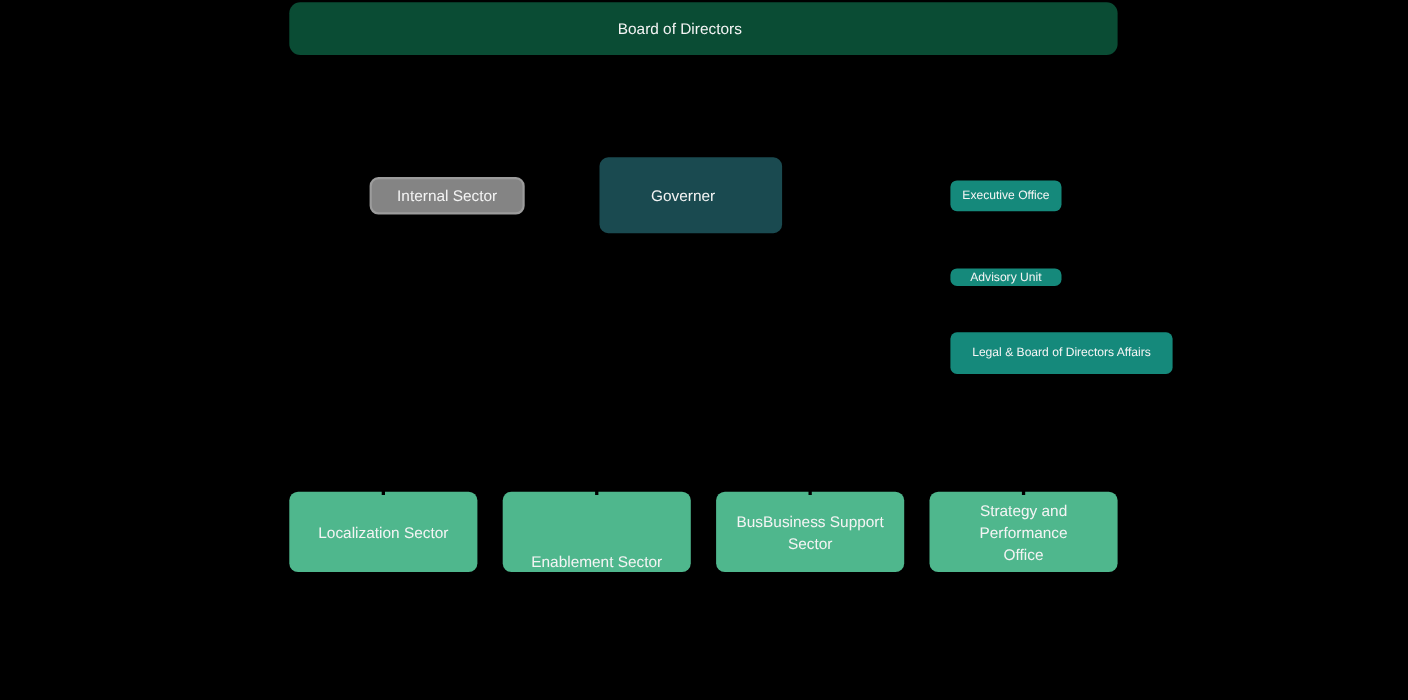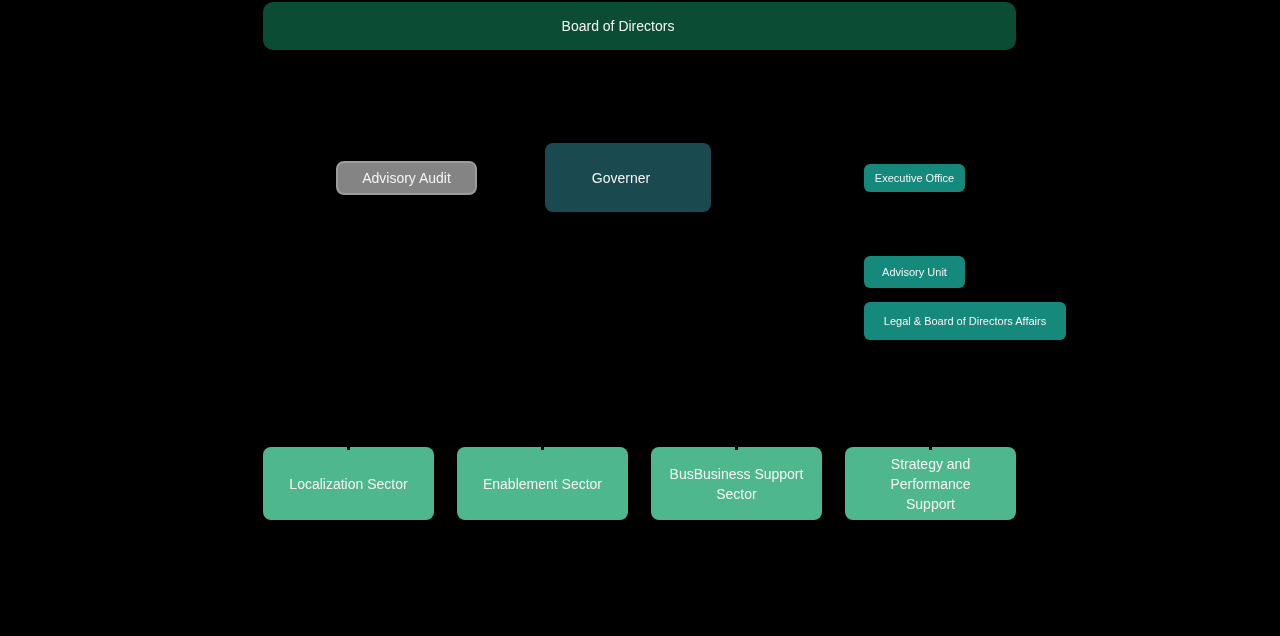--- a/index.html
+++ b/index.html
@@ -54,32 +54,32 @@
   }
   
   .unit {
     left: 864px;
     background: var(--unit-teal);
     border-radius: 6px;
     font-size: 11px;
   }
   #unit-0 { top: 164px; width: 101px; height: 28px; }
   #unit-1 { top: 210px; width: 182px; height: 28px; }
-  #unit-2 { top: 256px; width: 101px; height: 32px; }
+  #unit-2 { top: 244px; width: 101px; height: 16px; }
   #unit-3 { top: 302px; width: 202px; height: 38px; }
   
   .sector {
     top: 447px; width: 171px; height: 73px;
     background: var(--sector-green);
     border-radius: 8px;
     font-size: 14px;
     line-height: 20px;
   }
   #sector-0 { left: 263px; }
-  #sector-1 { left: 457px; }
+  #sector-1 { left: 457px; align-items: flex-end; }
   #sector-2 { left: 651px; }
   #sector-3 { left: 845px; }
   
   .stub {
     position: absolute;
     background: var(--connector-black, #000);
     z-index: 5;
   }
   #stub-governer { left: 729px; top: 176px; width: 12px; height: 3px; }
   #stub-sector-0 { left: 347px; top: 441px; width: 3px; height: 9px; }
@@ -90,21 +90,21 @@
 </head>
 <body>
 
 <div class="canvas">
 
   <div class="node" id="board">
     <span class="label">Board of Directors</span>
   </div>
 
   <div class="node" id="internal-audit">
-    <span class="label">Advisory Audit</span>
+    <span class="label">Internal Sector</span>
   </div>
 
   <div class="node" id="governer">
     <span class="label">Governer</span>
   </div>
 
   <div class="node unit" id="unit-0">
     <span class="label">Executive Office</span>
   </div>
   <div class="node unit" id="unit-2">
@@ -120,21 +120,21 @@
   <div class="node sector" id="sector-1">
     <span class="label">Enablement Sector</span>
   </div>
   <div class="node sector" id="sector-2">
     <span class="label">BusBusiness Support
 Sector</span>
   </div>
   <div class="node sector" id="sector-3">
     <span class="label">Strategy and
 Performance
-Support</span>
+Office</span>
   </div>
 
   <div class="stub" id="stub-governer"></div>
   <div class="stub" id="stub-sector-0"></div>
   <div class="stub" id="stub-sector-1"></div>
   <div class="stub" id="stub-sector-2"></div>
   <div class="stub" id="stub-sector-3"></div>
 
 </div>
 

